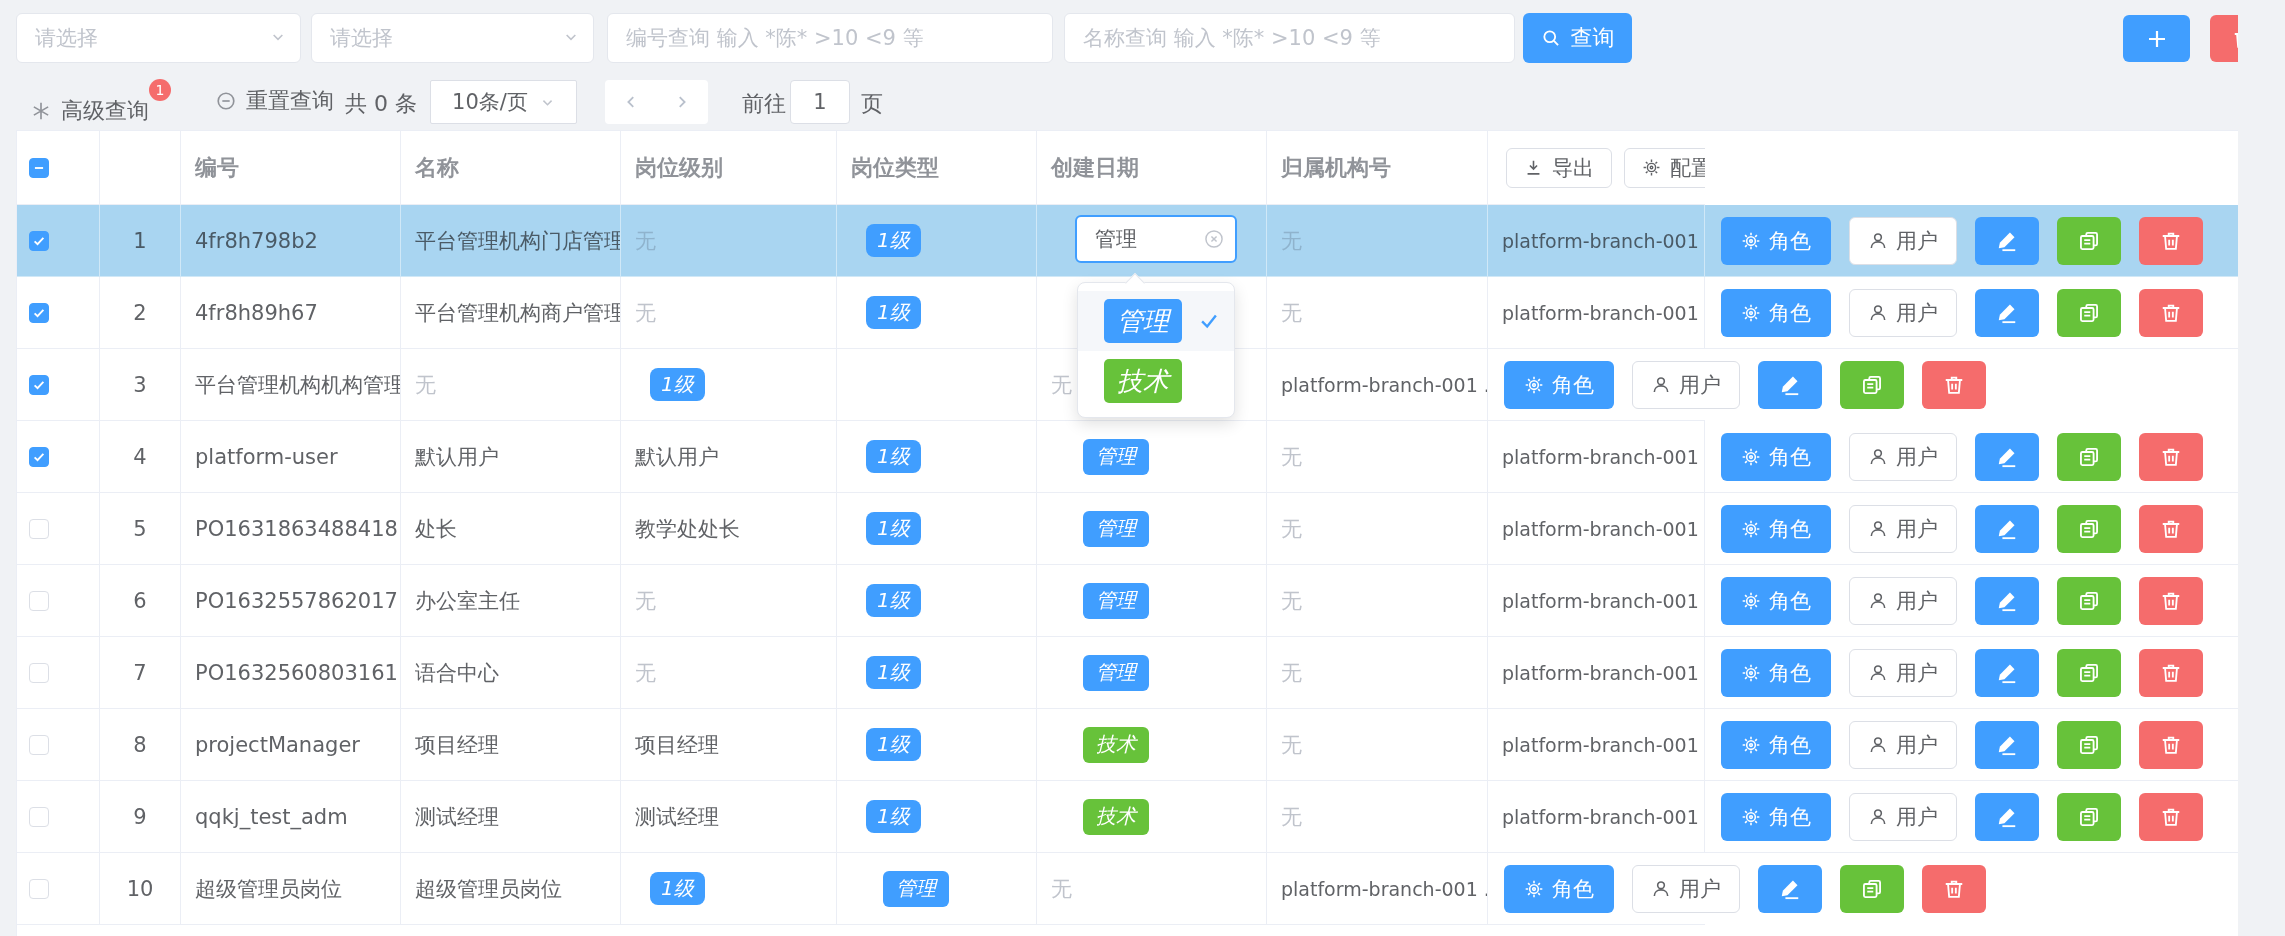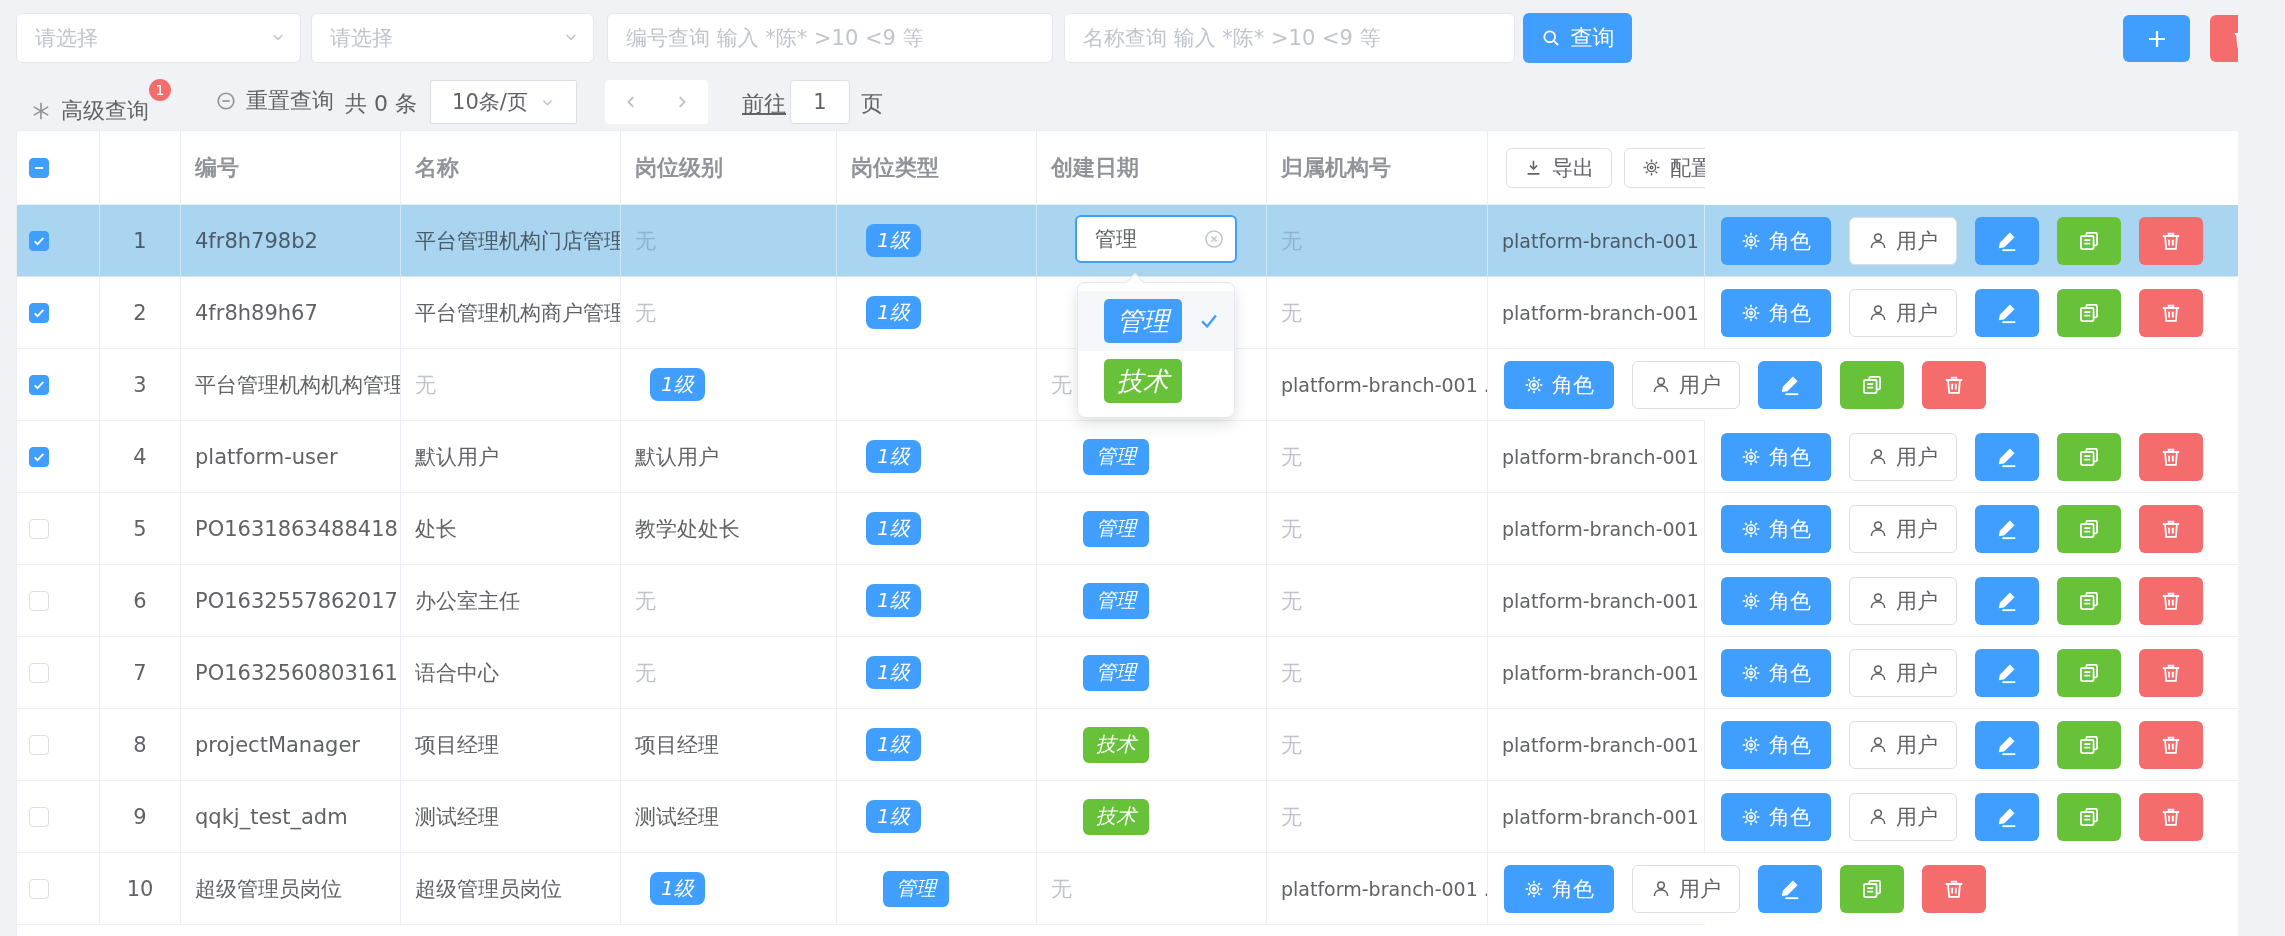--- a/index.html
+++ b/index.html
@@ -150,21 +150,21 @@
         <svg width="18" height="18" viewBox="0 0 24 24" fill="none" stroke="currentColor" stroke-width="2.4">
           <path d="M15 5.5L8.5 12l6.5 6.5"></path>
         </svg>
       </button>
     <button style="color:#b9c0cc;display:flex;">
         <svg width="18" height="18" viewBox="0 0 24 24" fill="none" stroke="currentColor" stroke-width="2.4">
           <path d="M9 5.5l6.5 6.5L9 18.5"></path>
         </svg>
       </button>
   </div>
-  <div class="abs bar-item" style="left:742px;top:89px;text-decoration:underline;">
+  <div class="abs bar-item" style="left:742px;top:89px;">
       <span>前往</span>
     </div>
   <input class="abs goto-input" style="left: 790px; top: 80px;" value="1">
   <div class="abs bar-item" style="left:861px;top:89px;">
       <span>页</span>
     </div>
 
   <div class="table">
     <div class="tr thead">
       <div class="th c-check">

